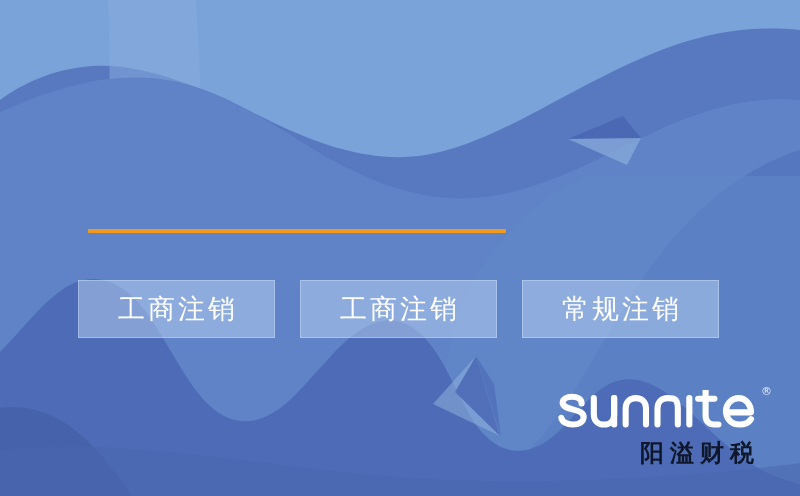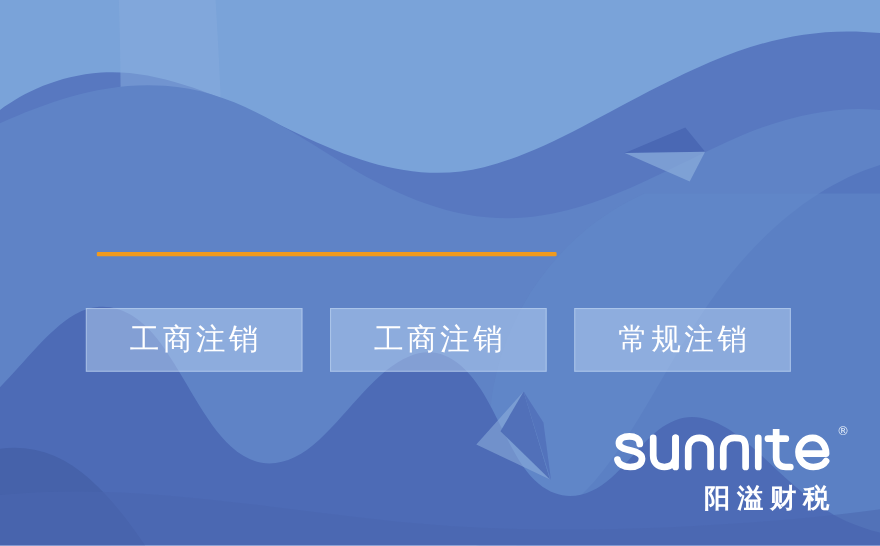--- a/index.html
+++ b/index.html
@@ -107,21 +107,21 @@
     top: -4px;
     font-size: 11px;
     line-height: 11px;
     color: #e4ecf8;
   }
   #logo-cn {
     margin-top: 2px;
     font-size: 24px;
     line-height: 30px;
     letter-spacing: 6px;
-    color: #ffffff;
+    color: #0f172a;
     font-weight: bold;
     text-indent: 6px;
     white-space: nowrap;
   }
 </style>
 </head>
 <body>
 
 <div id="banner">
 

